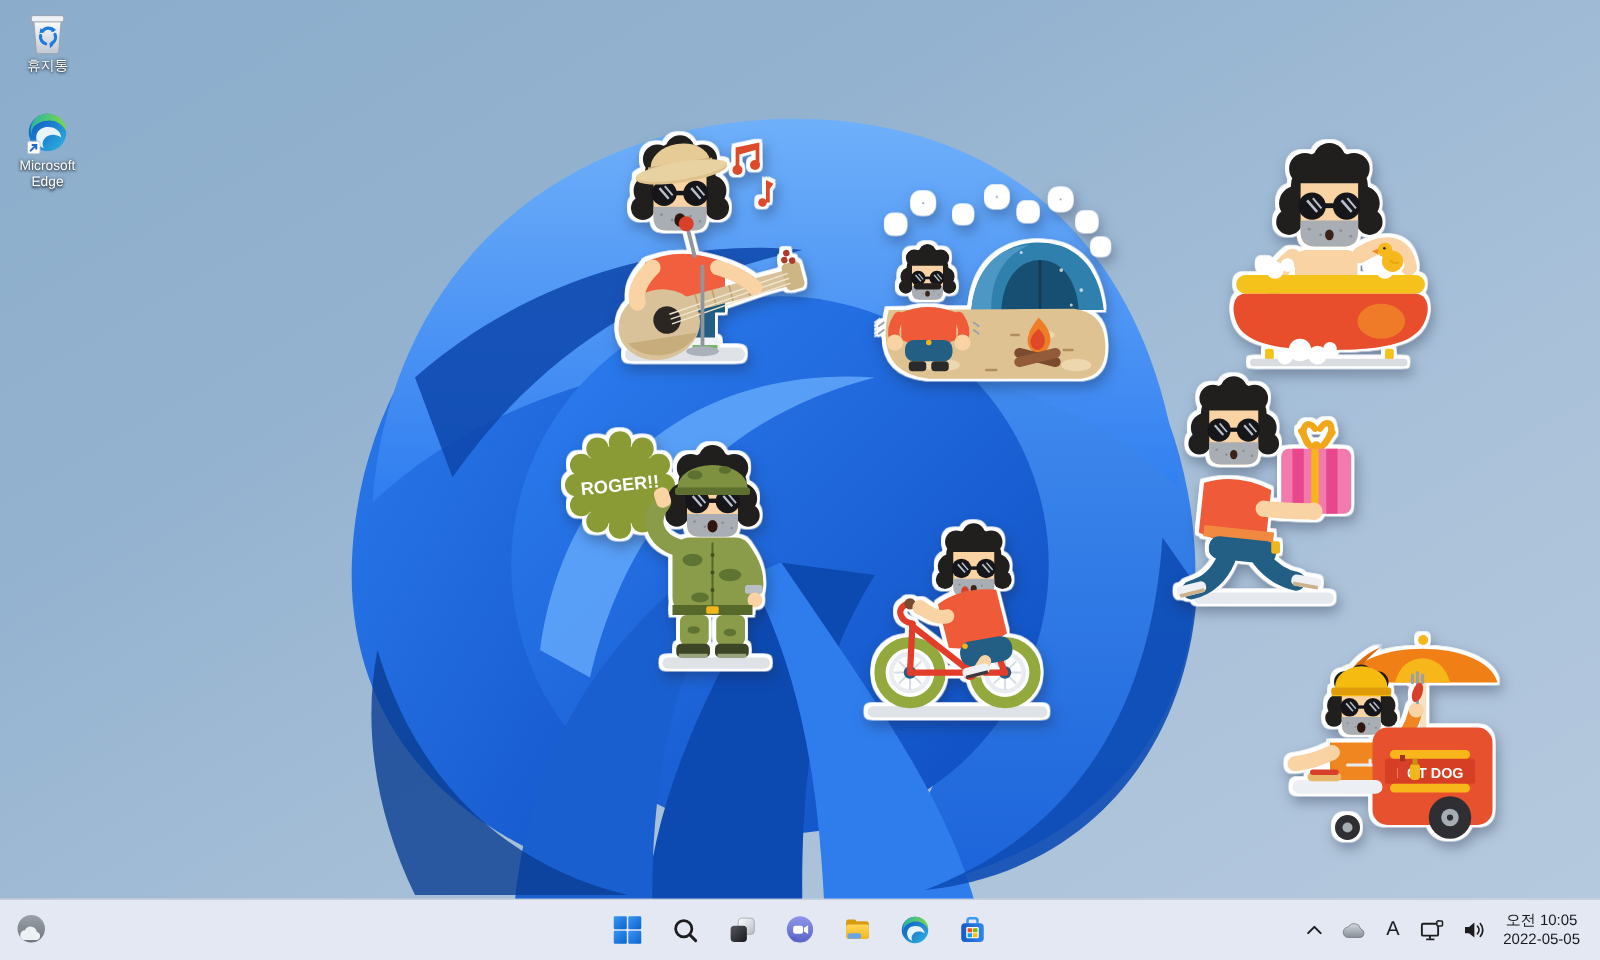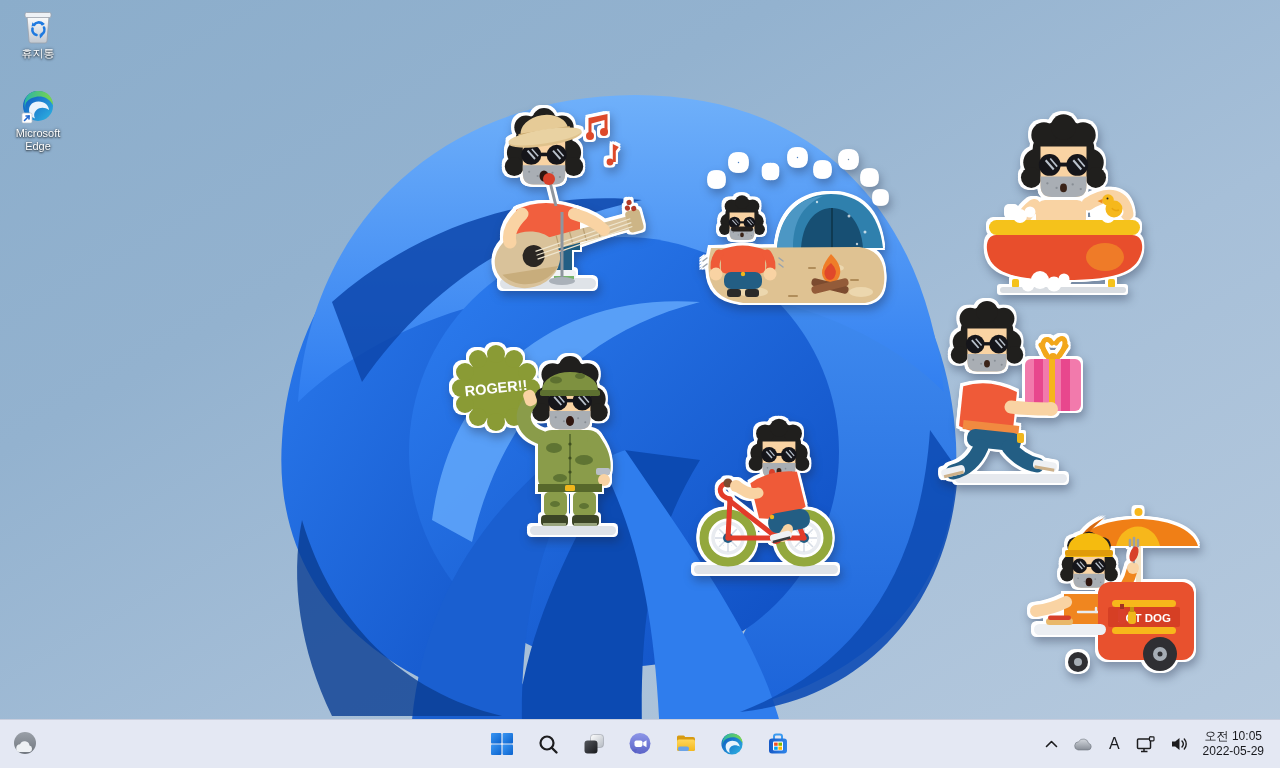--- a/index.html
+++ b/index.html
@@ -613,18 +613,18 @@
       </div>
       <div class="tray-btn">
         <svg width="18" height="16" viewBox="0 0 18 16">
           <path d="M1 5.5 h3.2 L8.5 2 v12 L4.2 10.5 H1 Z" fill="#1c1c1e"></path>
           <path d="M11 5 a4.5 4.5 0 0 1 0 6" fill="none" stroke="#1c1c1e" stroke-width="1.4" stroke-linecap="round"></path>
           <path d="M13.3 3 a7.5 7.5 0 0 1 0 10" fill="none" stroke="#1c1c1e" stroke-width="1.4" stroke-linecap="round"></path>
         </svg>
       </div>
       <div class="clock">
         <span>오전 10:05</span>
-        <span>2022-05-29</span>
+        <span>2022-05-05</span>
       </div>
     </div>
   </div>
 
 </div>
 
 </body></html>

